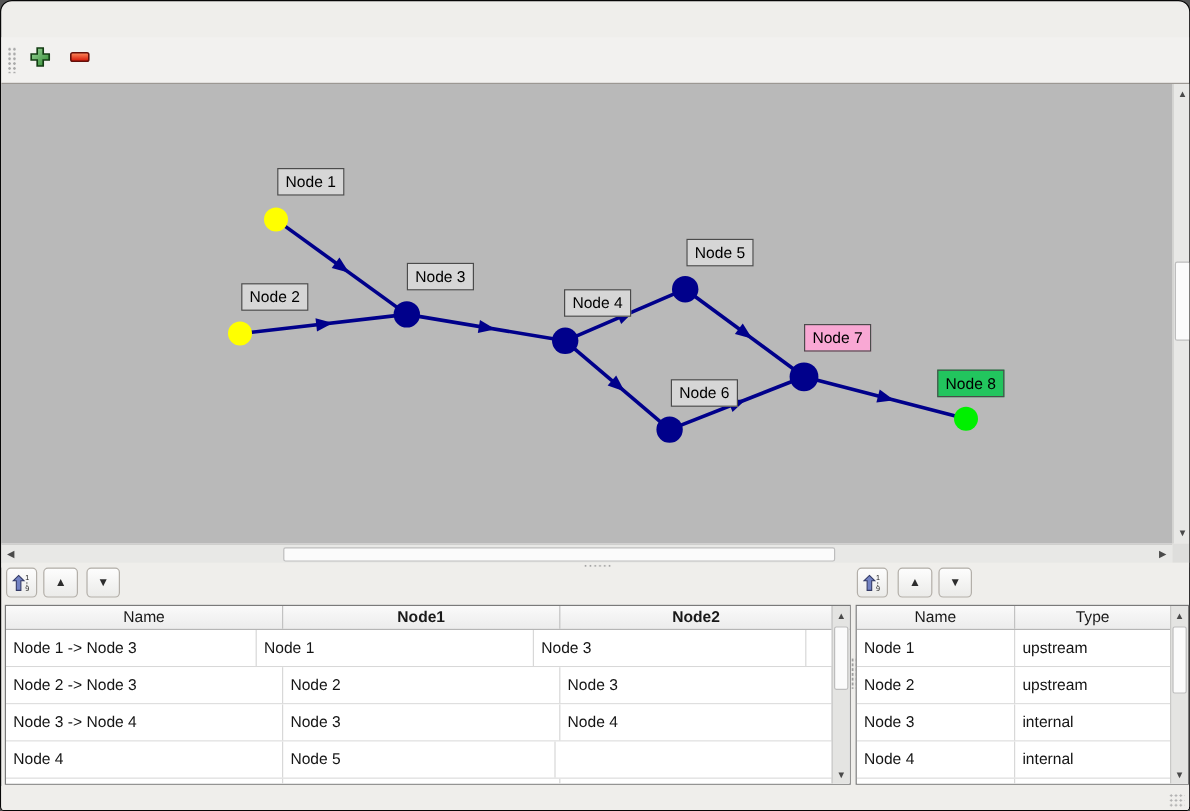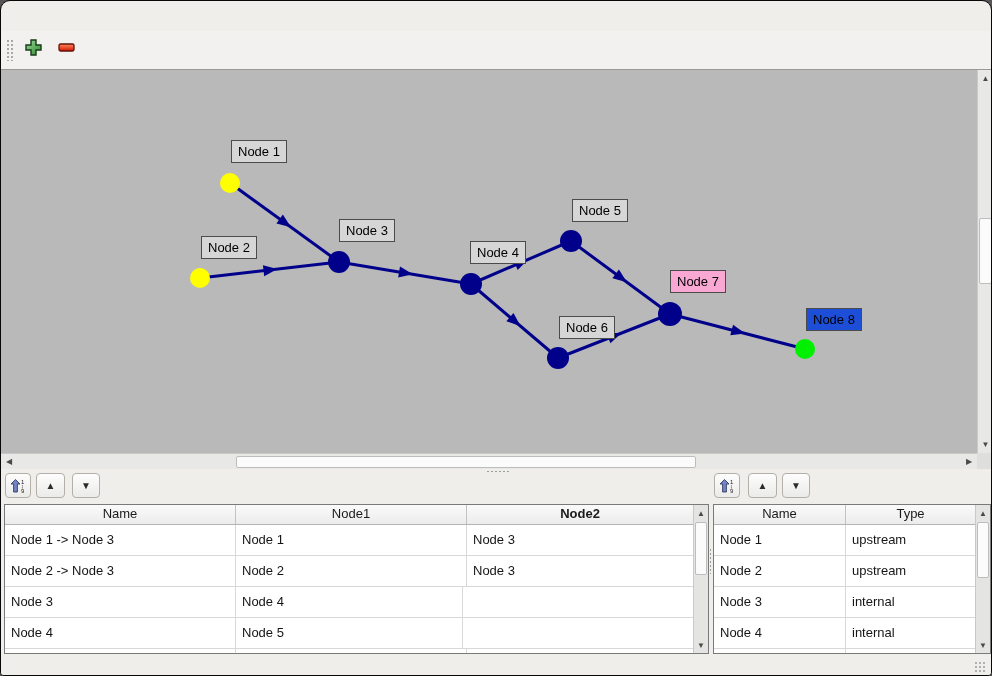--- a/index.html
+++ b/index.html
@@ -118,21 +118,21 @@
         <circle cx="804" cy="279" r="10" fill="#00f000"></circle>
       </svg>
     <div id="node-labels">
         <div class="node-label" style="left: 230px; top: 70px; background: rgb(214, 214, 214); border-color: rgb(75, 75, 75);">Node 1</div>
         <div class="node-label" style="left: 200px; top: 166px; background: rgb(214, 214, 214); border-color: rgb(75, 75, 75);">Node 2</div>
         <div class="node-label" style="left: 338px; top: 149px; background: rgb(214, 214, 214); border-color: rgb(75, 75, 75);">Node 3</div>
         <div class="node-label" style="left: 469px; top: 171px; background: rgb(214, 214, 214); border-color: rgb(75, 75, 75);">Node 4</div>
         <div class="node-label" style="left: 571px; top: 129px; background: rgb(214, 214, 214); border-color: rgb(75, 75, 75);">Node 5</div>
         <div class="node-label" style="left: 558px; top: 246px; background: rgb(214, 214, 214); border-color: rgb(75, 75, 75);">Node 6</div>
         <div class="node-label" style="left: 669px; top: 200px; background: #f9a8d4; border-color: rgb(75, 75, 75);">Node 7</div>
-        <div class="node-label" style="left: 805px; top: 238px; background: #1d4ed8; border-color: rgb(75, 75, 75);">Node 8</div>
+        <div class="node-label" style="left: 780px; top: 238px; background: #22c55e; border-color: rgb(75, 75, 75);">Node 8</div>
       </div>
   </div>
 
   <div class="vscroll" style="left:976px;top:69px;width:16px;height:383px;">
     <div class="sbtn" style="left:0;top:1px;width:15px;height:15px;">
       <span>▲</span>
       </div>
     <div class="thumb" style="left:1px;top:148px;width:13px;height:66px;"></div>
     <div class="sbtn" style="left:0;bottom:1px;width:15px;height:15px;">
       <span>▼</span>
@@ -182,34 +182,35 @@
   <button class="panel-toolbar-btn" style="left:747px;width:29px;">
     <span class="tri">▲</span>
     </button>
   <button class="panel-toolbar-btn" style="left:781px;width:28px;">
     <span class="tri">▼</span>
     </button>
 
   <div class="dtable" id="reaches-table" style="left:3px;width:705px;height:150px;">
       <div class="thead">
         <div class="thcell" style="width: 231px;">Name</div>
-        <div class="thcell" style="width: 231px;">Node1</div>
+        <div class="thcell" style="width: 231px; font-weight: bold;">Node1</div>
         <div class="thcell" style="width: 227px; font-weight: bold;">Node2</div>
       </div>
       <div class="trow">
-        <div class="tcell" style="width: 231px;">Node 1 -&gt; Node 3</div>
+        <div class="tcell" style="width: 209px;">Node 1 -&gt; Node 3</div>
         <div class="tcell" style="width: 231px;">Node 1</div>
         <div class="tcell" style="width: 227px;">Node 3</div>
       </div>
       <div class="trow">
         <div class="tcell" style="width: 231px;">Node 2 -&gt; Node 3</div>
         <div class="tcell" style="width: 231px;">Node 2</div>
         <div class="tcell" style="width: 227px;">Node 3</div>
       </div>
       <div class="trow">
+        <div class="tcell" style="width: 231px;">Node 3 -&gt; Node 4</div>
         <div class="tcell" style="width: 231px;">Node 3</div>
         <div class="tcell" style="width: 227px;">Node 4</div>
       </div>
       <div class="trow">
         <div class="tcell" style="width: 231px;">Node 4</div>
         <div class="tcell" style="width: 227px;">Node 5</div>
       </div>
       <div class="trow partial">
         <div class="tcell" style="width: 231px;"></div>
         <div class="tcell" style="width: 231px;"></div>

